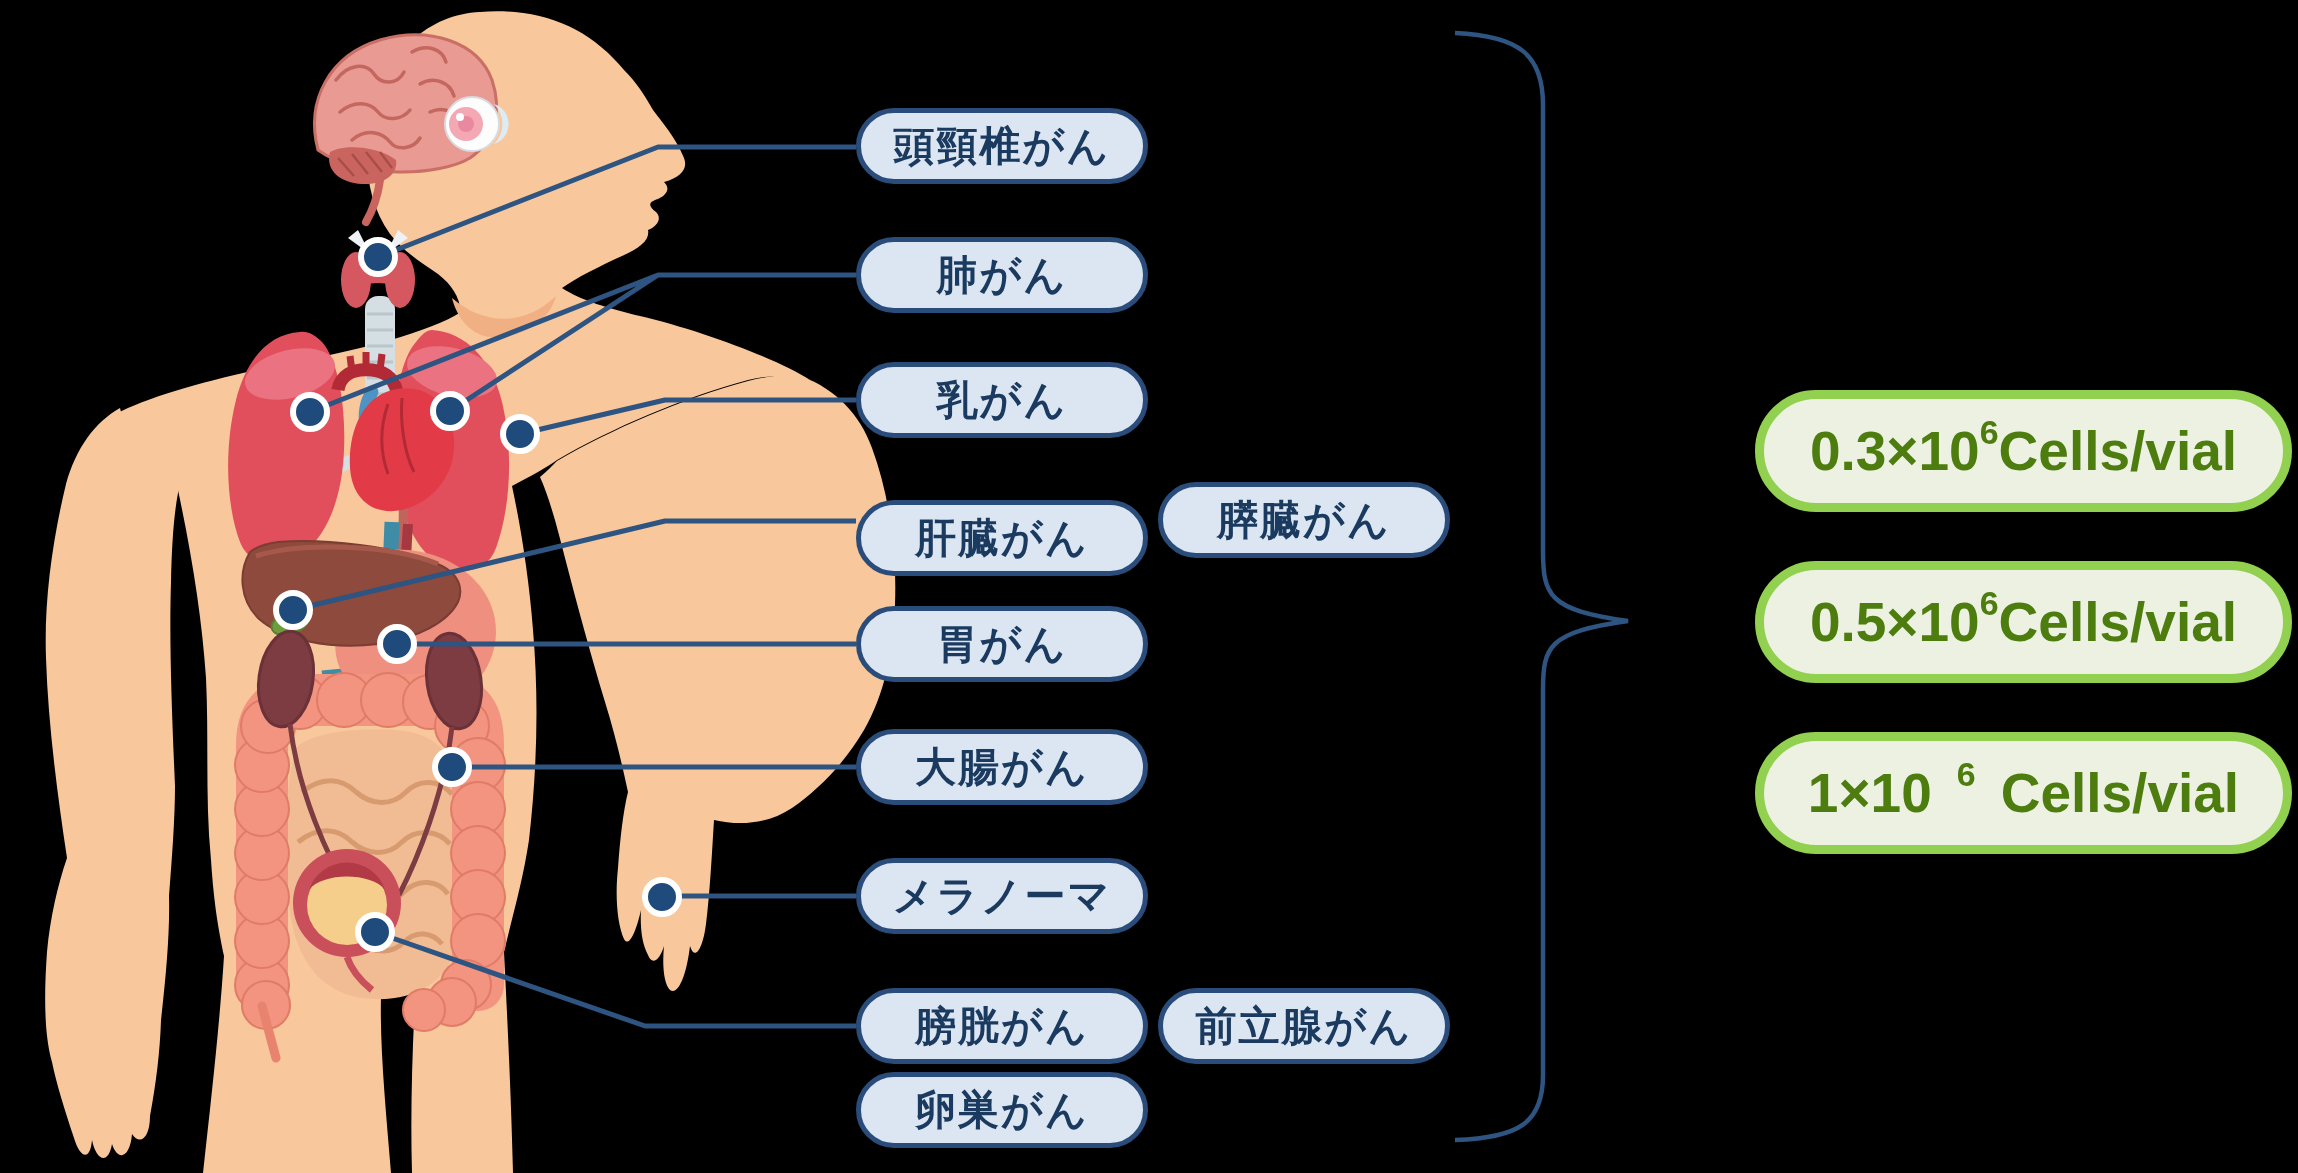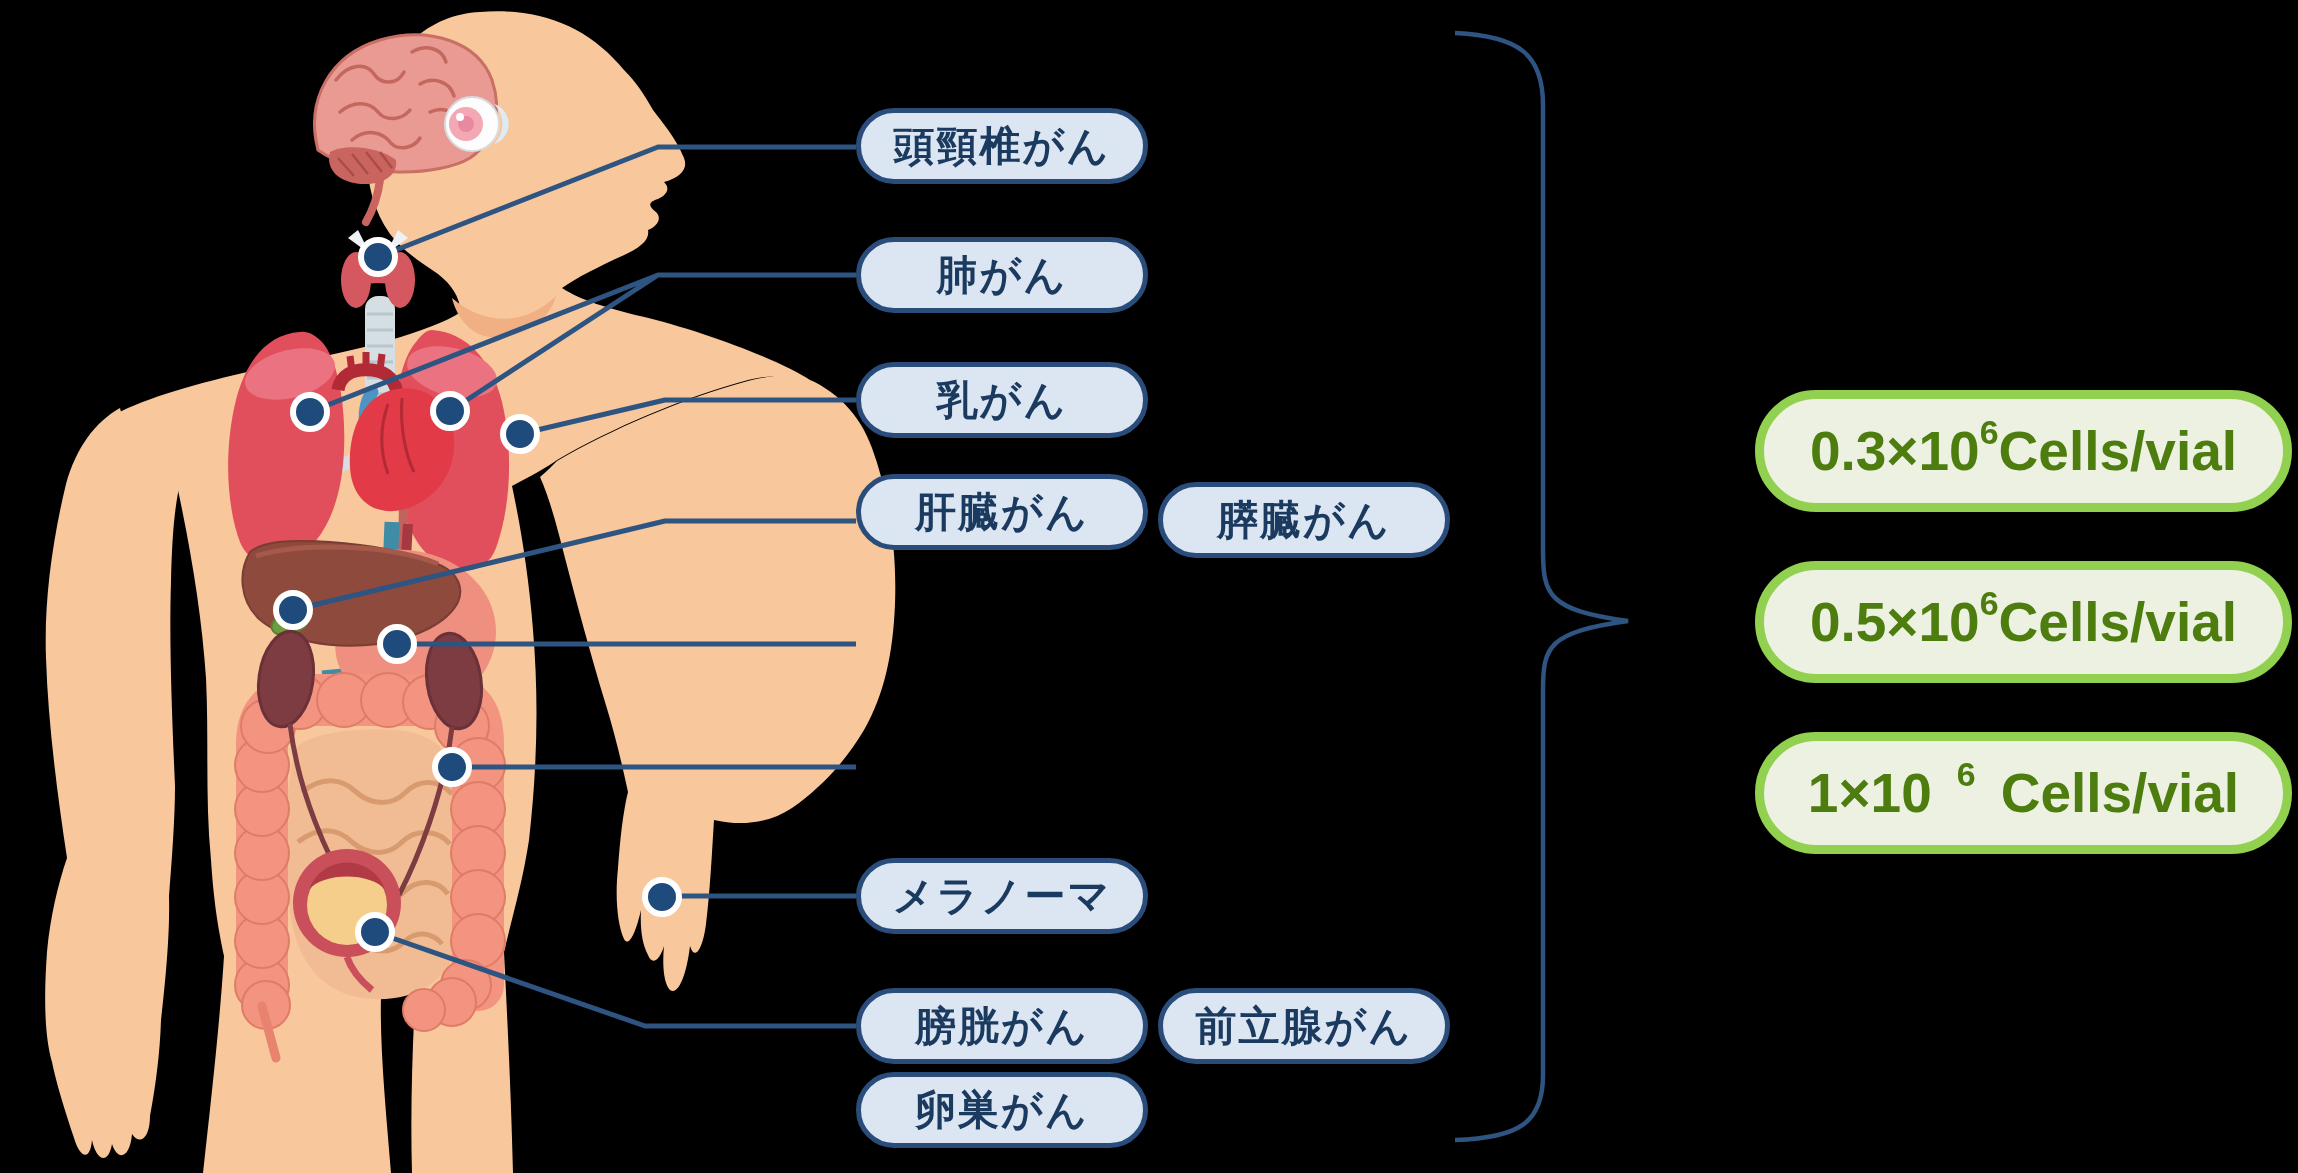--- a/index.html
+++ b/index.html
@@ -273,22 +273,24 @@
              L 1543,550
              C 1543,595 1548,610 1628,621
              C 1548,632 1543,647 1543,690
              L 1543,1075
              C 1543,1122 1520,1138 1455,1140"></path>
   </svg>
 
   <div class="pill" style="left:856px;top:108px;">頭頸椎がん</div>
   <div class="pill" style="left:856px;top:237px;">肺がん</div>
   <div class="pill" style="left:856px;top:362px;">乳がん</div>
-  <div class="pill" style="left:856px;top:474px;">肝臓がん</div>
+  <div class="pill" style="left:856px;top:500px;">肝臓がん</div>
   <div class="pill" style="left:1158px;top:482px;">膵臓がん</div>
+  <div class="pill" style="left:856px;top:606px;">胃がん</div>
+  <div class="pill" style="left:856px;top:729px;">大腸がん</div>
   <div class="pill" style="left:856px;top:858px;">メラノーマ</div>
   <div class="pill" style="left:856px;top:988px;">膀胱がん</div>
   <div class="pill" style="left:1158px;top:988px;">前立腺がん</div>
   <div class="pill" style="left:856px;top:1072px;">卵巣がん</div>
 
   <div class="vial" style="top:390px;">
     <span>0.3×10</span>
       <span class="sup">6</span>
       <span>Cells/vial</span>
   </div>

